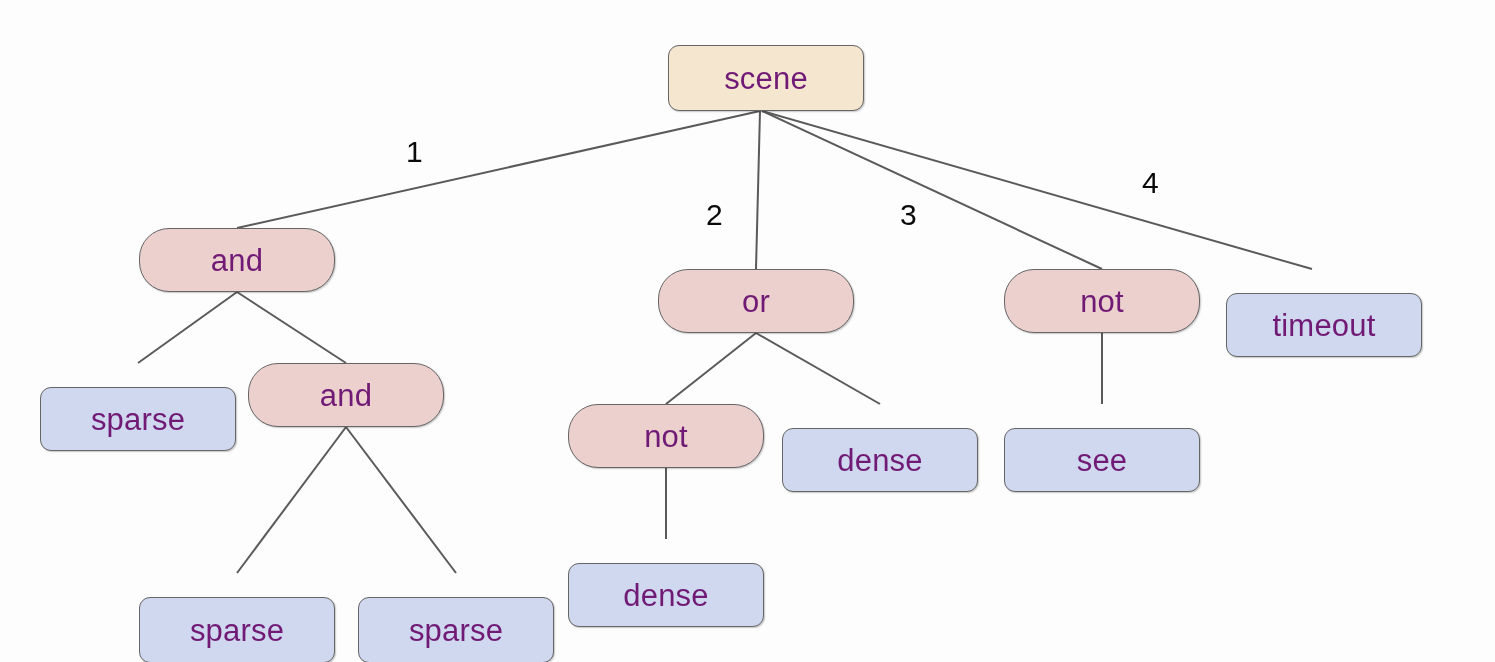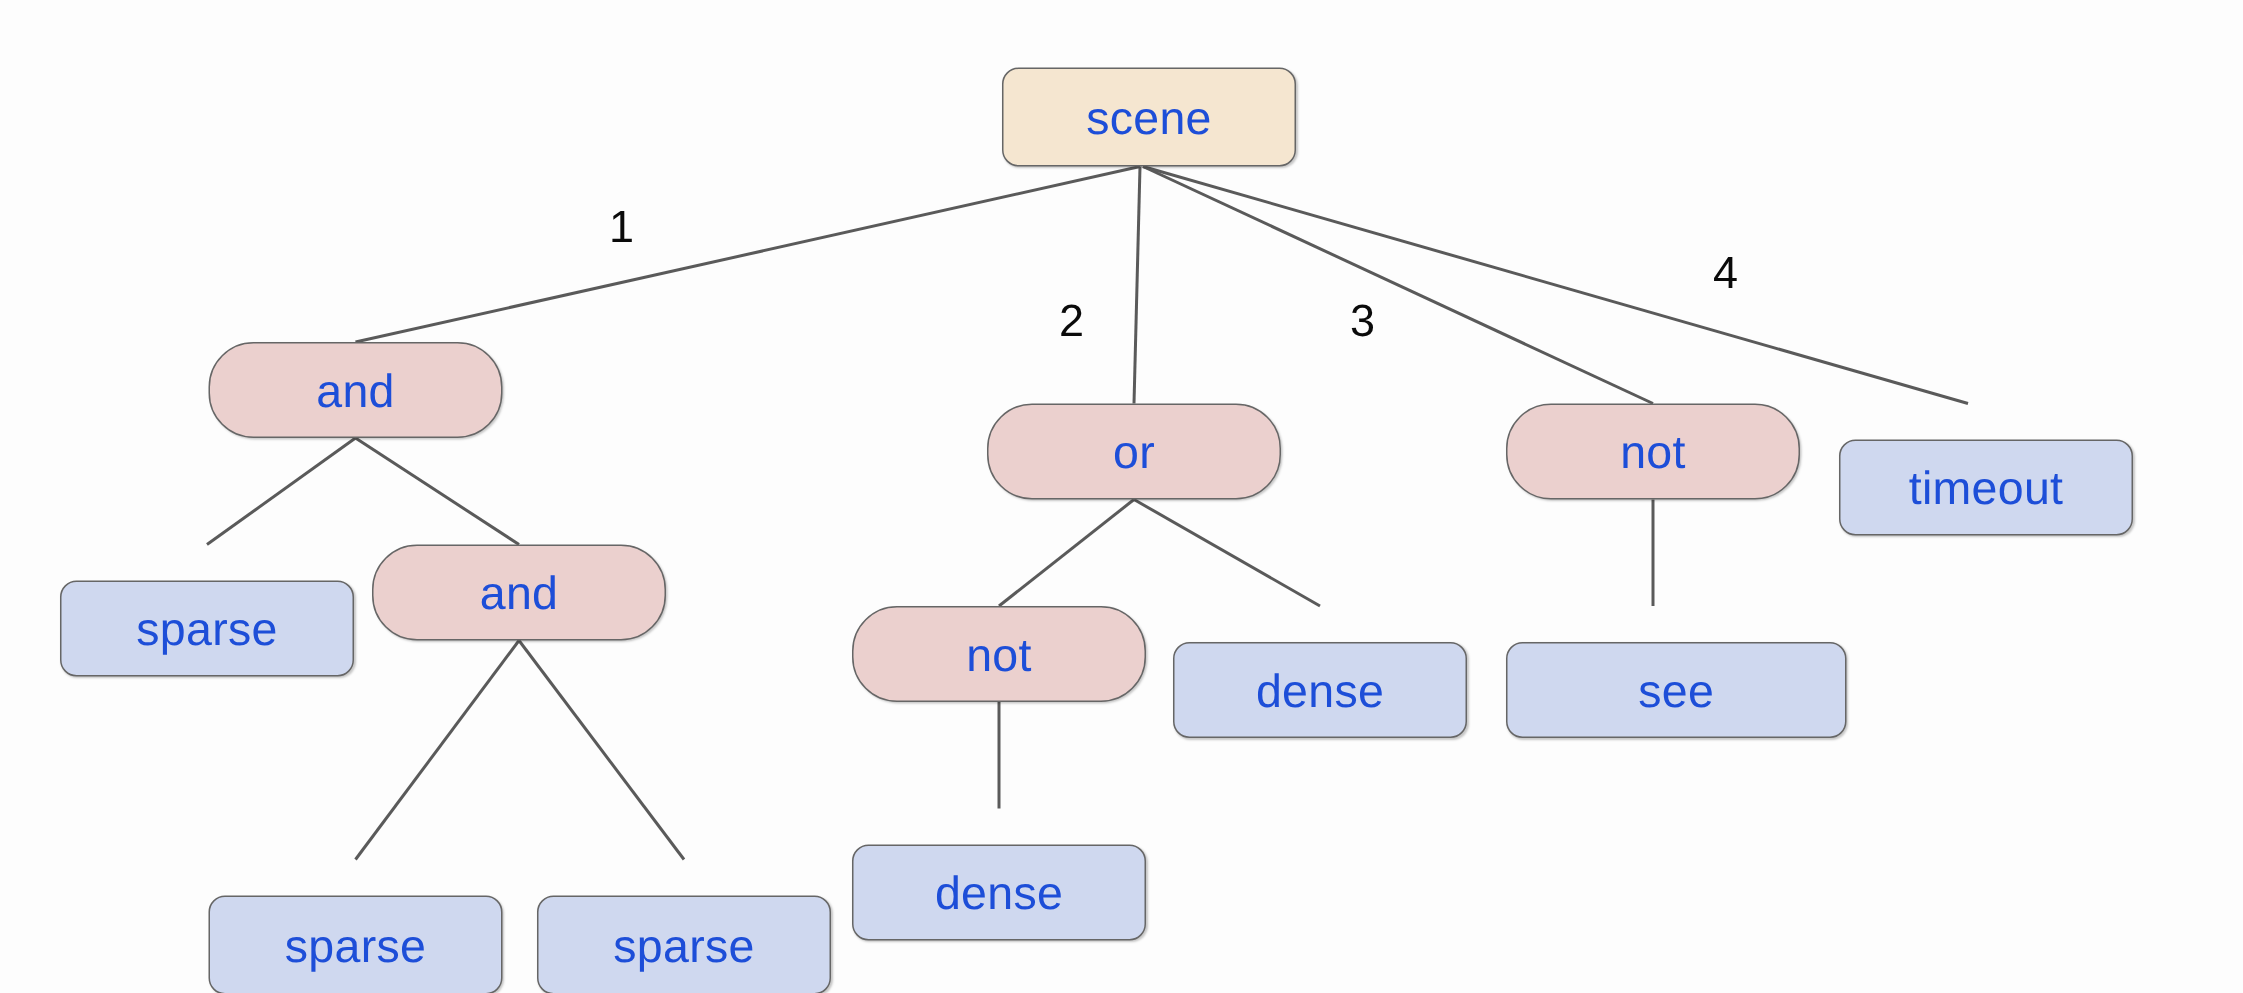--- a/index.html
+++ b/index.html
@@ -26,21 +26,21 @@
   .node {
     position: absolute;
     box-sizing: border-box;
     display: flex;
     align-items: center;
     justify-content: center;
     border: 1.6px solid #666666;
     border-radius: 11px;
     box-shadow: 1px 1px 1.5px rgba(0,0,0,0.22);
     font-size: 31px;
-    color: #1d4ed8;
+    color: #701a75;
     letter-spacing: 0.2px;
     line-height: 1;
     user-select: none;
   }
   .node-root   { background: #f5e6d0; }
   .node-op     { background: #ebd0ce; border-radius: 30px; }
   .node-leaf   { background: #cfd8ef; margin-top: 24px; }
   .edge-label {
     position: absolute;
     font-size: 30px;
@@ -70,21 +70,21 @@
   <div id="node-layer">
       <div class="node node-root" style="left: 668px; top: 45px; width: 196px; height: 66px;">scene</div>
       <div class="node node-op" style="left: 139px; top: 228px; width: 196px; height: 64px;">and</div>
       <div class="node node-op" style="left: 658px; top: 269px; width: 196px; height: 64px; text-align: center;">or</div>
       <div class="node node-op" style="left: 1004px; top: 269px; width: 196px; height: 64px;">not</div>
       <div class="node node-leaf" style="left: 1226px; top: 269px; width: 196px; height: 64px;">timeout</div>
       <div class="node node-leaf" style="left: 40px; top: 363px; width: 196px; height: 64px;">sparse</div>
       <div class="node node-op" style="left: 248px; top: 363px; width: 196px; height: 64px;">and</div>
       <div class="node node-op" style="left: 568px; top: 404px; width: 196px; height: 64px;">not</div>
       <div class="node node-leaf" style="left: 782px; top: 404px; width: 196px; height: 64px;">dense</div>
-      <div class="node node-leaf" style="left: 1004px; top: 404px; width: 227px; height: 64px;">see</div>
+      <div class="node node-leaf" style="left: 1004px; top: 404px; width: 196px; height: 64px;">see</div>
       <div class="node node-leaf" style="left: 568px; top: 539px; width: 196px; height: 64px;">dense</div>
       <div class="node node-leaf" style="left: 139px; top: 573px; width: 196px; height: 66px;">sparse</div>
       <div class="node node-leaf" style="left: 358px; top: 573px; width: 196px; height: 66px;">sparse</div>
     </div>
   <div id="label-layer">
       <div class="edge-label" style="left: 406px; top: 137px;">1</div>
       <div class="edge-label" style="left: 706px; top: 200px;">2</div>
       <div class="edge-label" style="left: 900px; top: 200px;">3</div>
       <div class="edge-label" style="left: 1142px; top: 168px;">4</div>
     </div>

